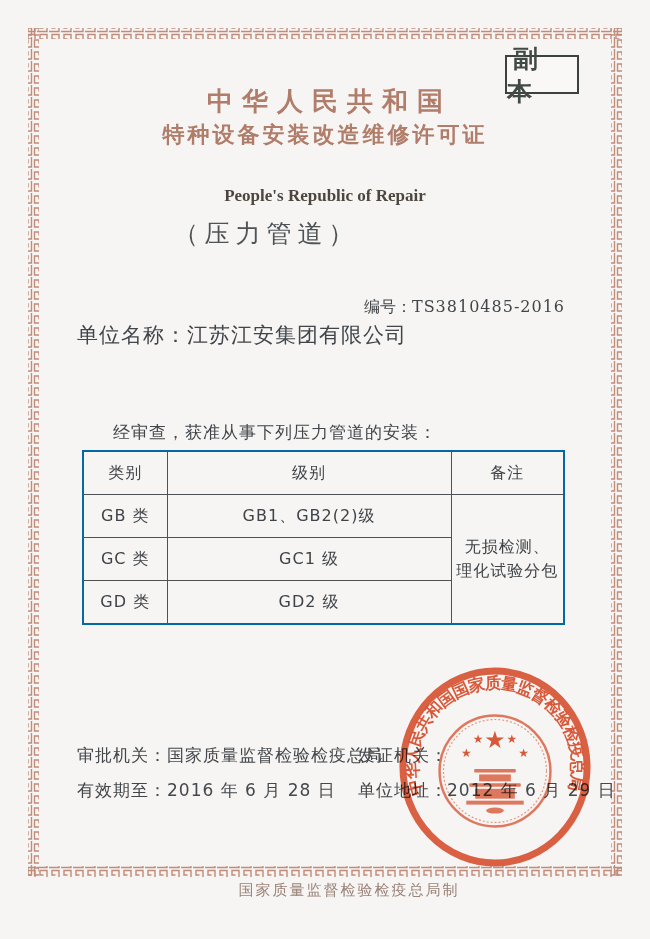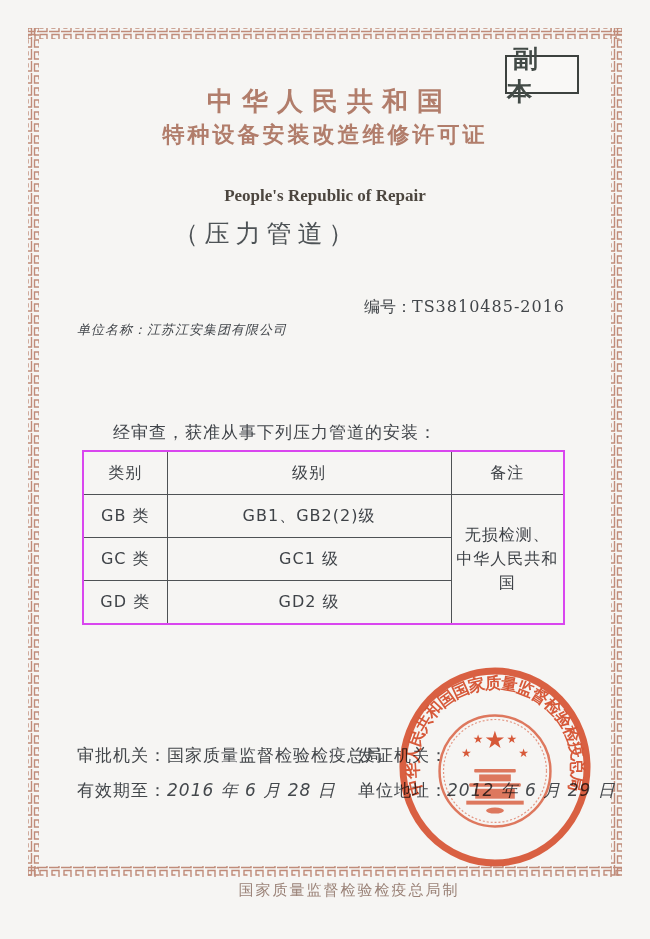--- a/index.html
+++ b/index.html
@@ -41,38 +41,38 @@
     font-size:17px;font-weight:bold;color:#4c463f;
   }
   .subtitle{
     left:0;top:217px;width:527px;text-align:center;
     font-size:25px;color:#4e5356;letter-spacing:6px;text-indent:6px;
   }
   .license-line{
     right:85px;top:257px;font-size:16px;color:#42464a;margin-top:40px;
   }
   .license-line .num{font-family:"DejaVu Serif",serif;letter-spacing:1px;}
-  .field-line{left:77px;font-size:13px;color:#41454a;letter-spacing:1px;font-style:italic;}
+  .field-line{left:77px;font-size:21px;color:#41454a;letter-spacing:1px;}
   .note-line{left:113px;top:421px;font-size:17px;color:#41454a;letter-spacing:1px;}
 
   table.license{
     position:absolute;left:82px;top:450px;width:481px;
     border-collapse:collapse;table-layout:fixed;
     font-size:16px;color:#3f4348;
   }
   table.license th,table.license td{
     border:1px solid #4f5255;text-align:center;
     height:42px;padding:0;letter-spacing:1px;font-weight:normal;
   }
-  table.license{border:2px solid #d946ef;}
+  table.license{border:2px solid #0369a1;}
   table.license th{font-size:16px;}
   .remark-cell{white-space:pre-line;text-align:left;padding-left:10px;line-height:1.5;font-size:16px;}
 
   .bottom-line{position:absolute;font-size:17px;color:#42464a;letter-spacing:1px;}
-  .date-val{font-family:"DejaVu Sans",sans-serif;color:#44484c;font-style:italic;}
+  .date-val{font-family:"DejaVu Sans",sans-serif;color:#44484c;}
 
   .seal{
     position:absolute;left:396px;top:666px;width:198px;height:202px;
     mix-blend-mode:multiply;opacity:.93;
   }
   .footer-line{
     left:0;top:881px;width:650px;text-align:center;
     font-size:15px;color:#9a8277;letter-spacing:2px;padding-left:24px;
   }
 </style>
@@ -122,21 +122,21 @@
     <tbody>
         <tr>
       <th>类别</th>
       <th>级别</th>
       <th>备注</th>
     </tr>
     <tr>
       <td>GB 类</td>
       <td>GB1、GB2(2)级</td>
       <td class="remark-cell" rowspan="3">无损检测、
-中华人民共和国</td>
+理化试验分包</td>
     </tr>
     <tr>
       <td>GC 类</td>
       <td>GC1 级</td>
     </tr>
     <tr>
       <td>GD 类</td>
       <td>GD2 级</td>
     </tr>
   </tbody>

